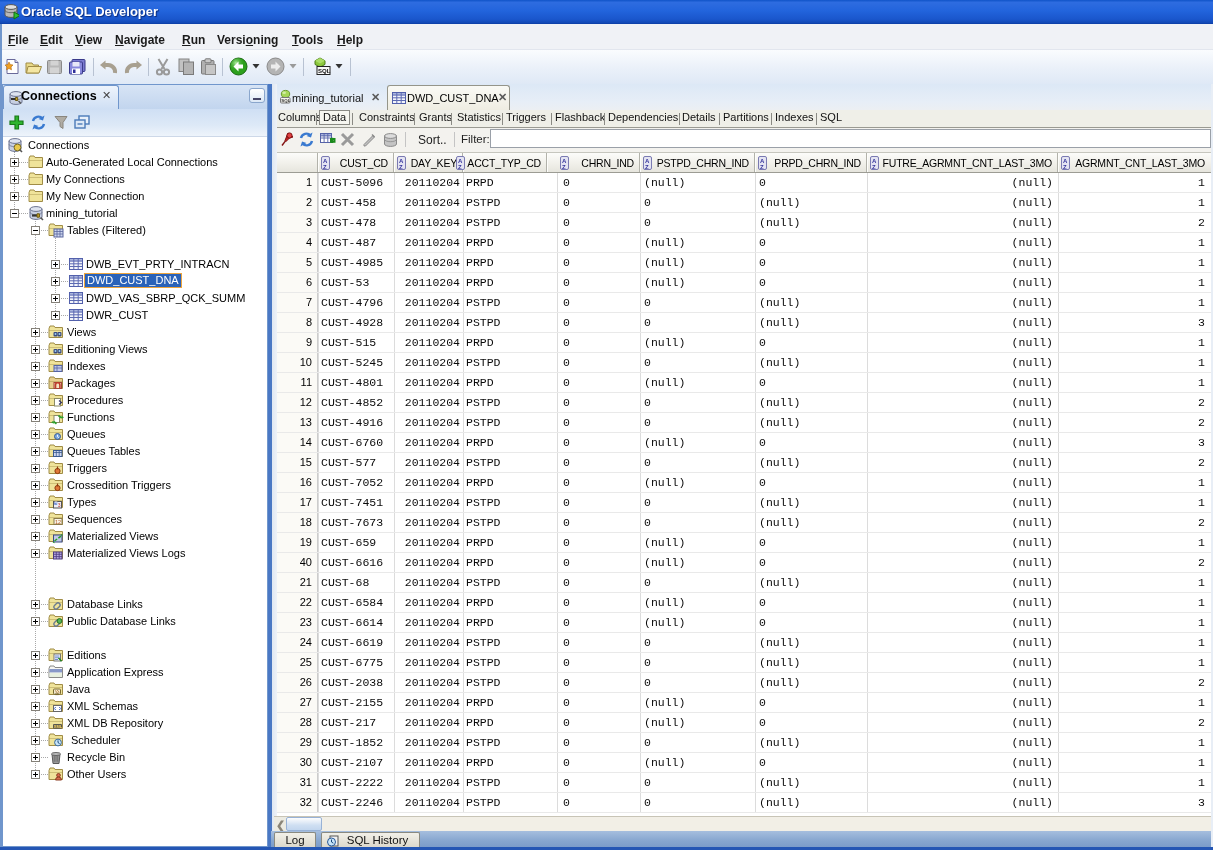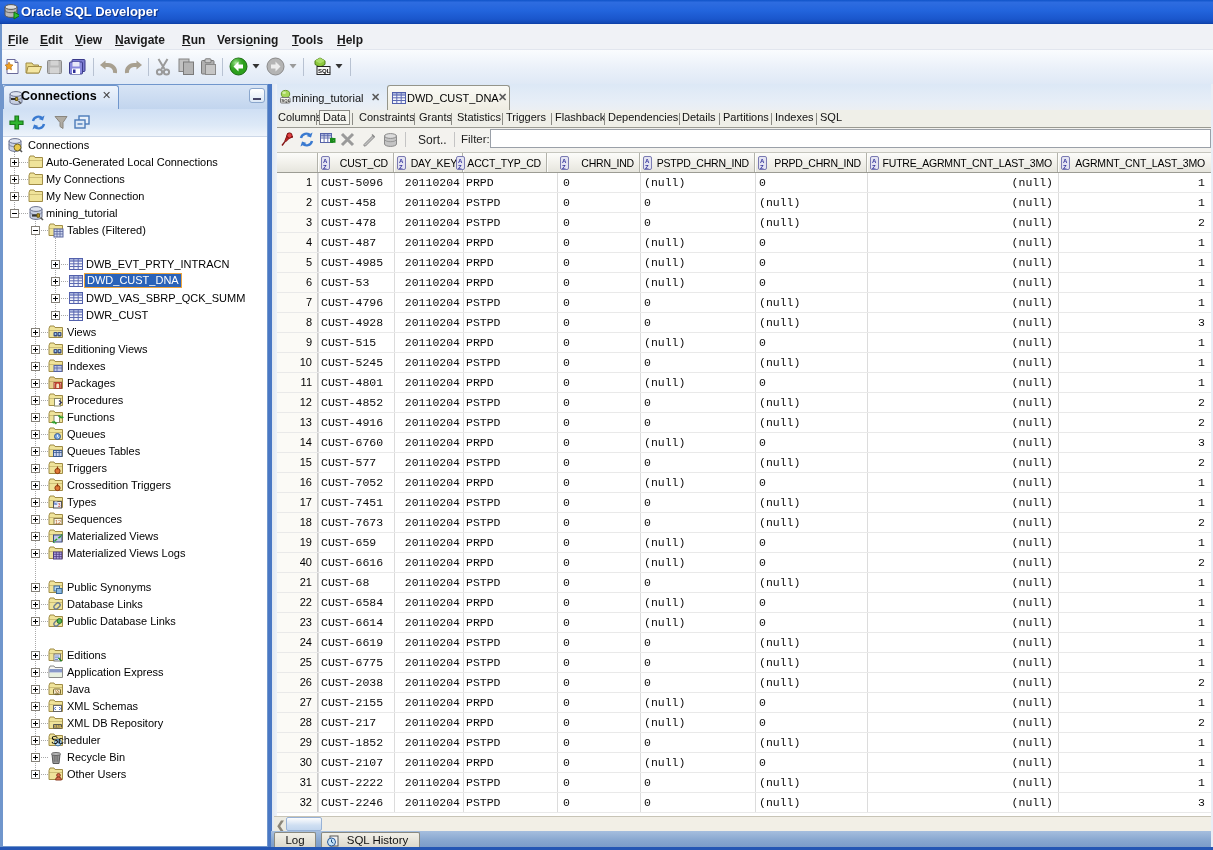--- a/index.html
+++ b/index.html
@@ -604,36 +604,20 @@
 <div class="ico" style="left:45px;top:0px">
           <svg width="16" height="16" viewBox="0 0 16 16" style="">
             <path d="M1 4.5 L1 13.5 L14.5 13.5 L14.5 3.5 L7 3.5 L6 2 L2 2 Z" fill="#efe39a" stroke="#a08c46" stroke-width="1"></path>
             <path d="M1 6.5 L14.5 6.5" stroke="#a08c46" stroke-width="0.7" opacity="0.6"></path>
             <rect x="5.5" y="7" width="8.5" height="7" fill="#b8a8e0" stroke="#4a3a80"></rect>
             <path d="M5.5 9.3 h8.5 M5.5 11.6 h8.5 M8.3 7 v7 M11.2 7 v7" stroke="#4a3a80" stroke-width="0.8"></path>
           </svg>
         </div>
 <div class="tlabel" style="left:64px">Materialized Views Logs</div>
 </div>
-<div class="trow" style="left:0;top:442px;width:264px">
-<div class="doth" style="left:32px;top:8px;width:13px"></div>
-<div class="ebox" style="left:28px">
-          <span class="h"></span>
-          <span class="v"></span>
-        </div>
-<div class="ico" style="left:45px;top:0px">
-          <svg width="16" height="16" viewBox="0 0 16 16" style="">
-            <path d="M1 4.5 L1 13.5 L14.5 13.5 L14.5 3.5 L7 3.5 L6 2 L2 2 Z" fill="#efe39a" stroke="#a08c46" stroke-width="1"></path>
-            <path d="M1 6.5 L14.5 6.5" stroke="#a08c46" stroke-width="0.7" opacity="0.6"></path>
-            <rect x="6" y="7" width="5.5" height="5" fill="#b8d8f0" stroke="#3a6a9a"></rect>
-            <rect x="8.5" y="9.5" width="5.5" height="5" fill="#8ab8e0" stroke="#3a6a9a"></rect>
-          </svg>
-        </div>
-<div class="tlabel" style="left:64px">Public Synonyms</div>
-</div>
 <div class="trow" style="left:0;top:459px;width:264px">
 <div class="doth" style="left:32px;top:8px;width:13px"></div>
 <div class="ebox" style="left:28px">
           <span class="h"></span>
           <span class="v"></span>
         </div>
 <div class="ico" style="left:45px;top:0px">
           <svg width="16" height="16" viewBox="0 0 16 16" style="">
             <path d="M1 4.5 L1 13.5 L14.5 13.5 L14.5 3.5 L7 3.5 L6 2 L2 2 Z" fill="#efe39a" stroke="#a08c46" stroke-width="1"></path>
             <path d="M1 6.5 L14.5 6.5" stroke="#a08c46" stroke-width="0.7" opacity="0.6"></path>
@@ -746,21 +730,21 @@
           <span class="v"></span>
         </div>
 <div class="ico" style="left:45px;top:0px">
           <svg width="16" height="16" viewBox="0 0 16 16" style="">
             <path d="M1 4.5 L1 13.5 L14.5 13.5 L14.5 3.5 L7 3.5 L6 2 L2 2 Z" fill="#efe39a" stroke="#a08c46" stroke-width="1"></path>
             <path d="M1 6.5 L14.5 6.5" stroke="#a08c46" stroke-width="0.7" opacity="0.6"></path>
             <circle cx="10" cy="10.5" r="3.4" fill="#c8e4f8" stroke="#3a6a9a"></circle>
             <path d="M10 8.4 v2.1 l1.6 1.2" stroke="#16467a" stroke-width="1" fill="none"></path>
           </svg>
         </div>
-<div class="tlabel" style="left:48px">Scheduler</div>
+<div class="tlabel" style="left:68px">Scheduler</div>
 </div>
 <div class="trow" style="left:0;top:612px;width:264px">
 <div class="doth" style="left:32px;top:8px;width:13px"></div>
 <div class="ebox" style="left:28px">
           <span class="h"></span>
           <span class="v"></span>
         </div>
 <div class="ico" style="left:45px;top:0px">
           <svg width="16" height="16" viewBox="0 0 16 16" style="">
             <path d="M4 5 L5 14.5 L11 14.5 L12 5" fill="#9a9a9a" stroke="#5a5a5a"></path>

